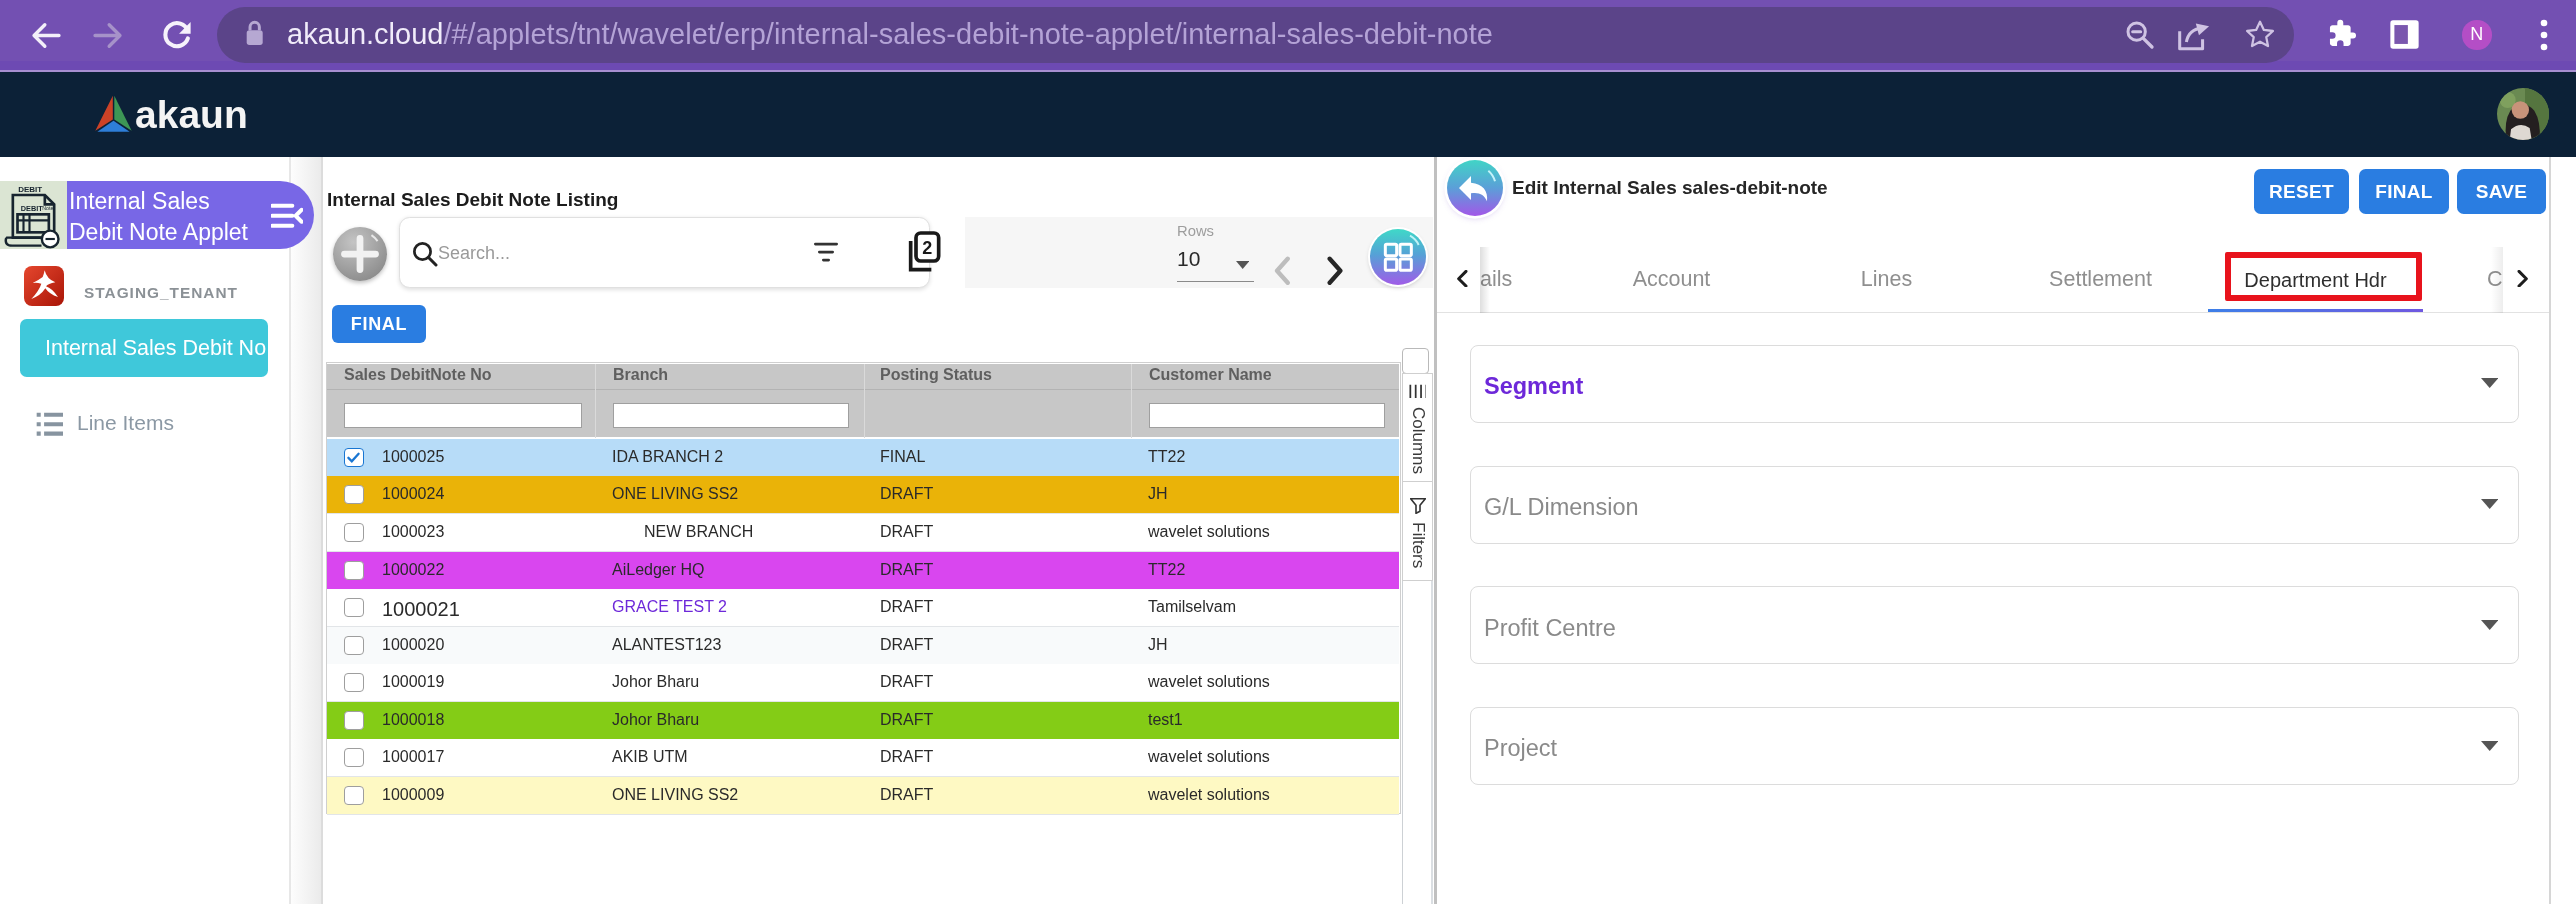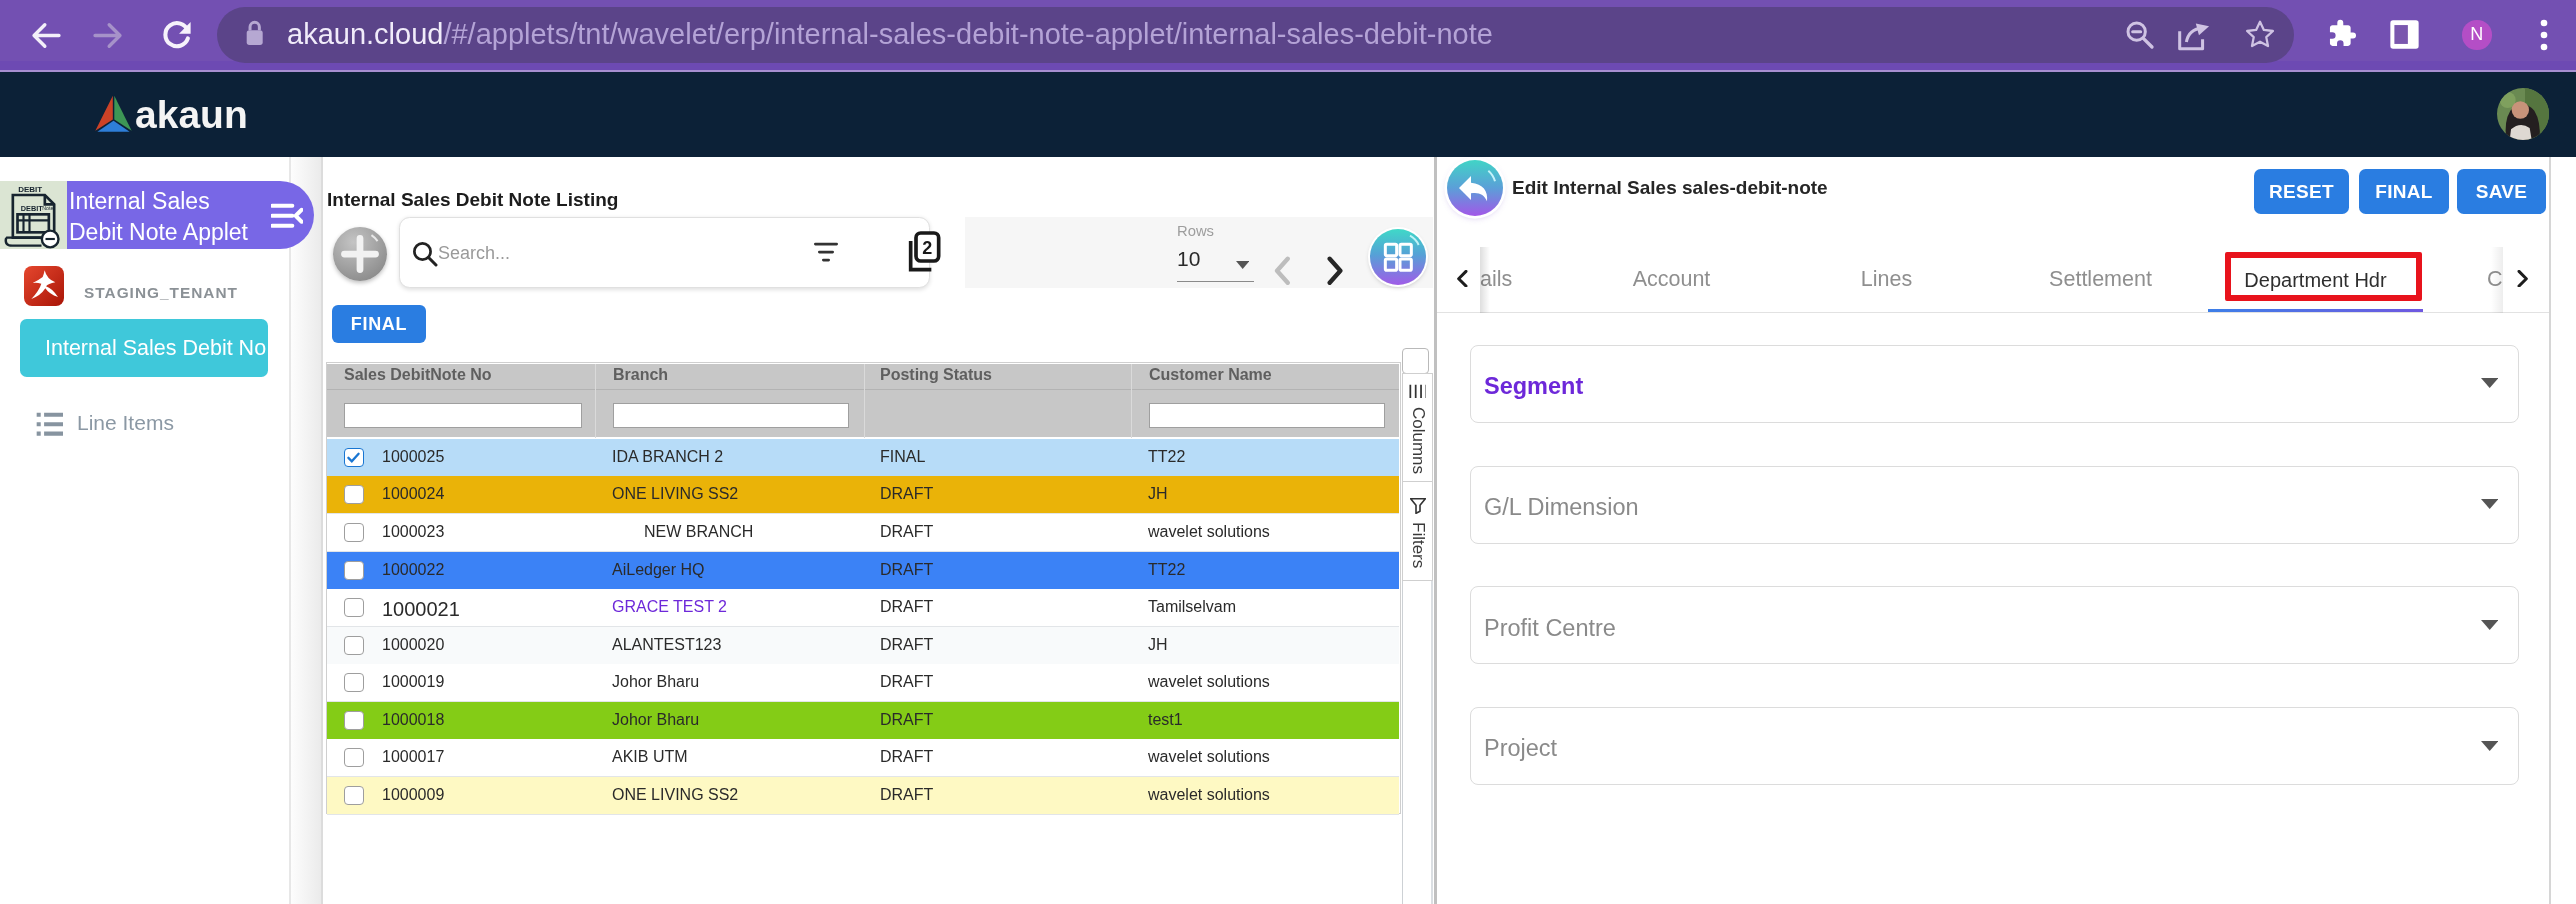--- a/index.html
+++ b/index.html
@@ -217,21 +217,21 @@
     <div style="position:absolute;left:553px;top:9.4px;font-size:16px;color:#2a2a2a;">DRAFT</div>
     <div style="position:absolute;left:821px;top:9.4px;font-size:16px;color:#2a2a2a;">JH</div>
   </div>
 <div class="abs" style="left:327px;top:514px;width:1072px;height:38px;background:#fff;border-bottom:0.7px solid #e2e5e8;">
     <div style="position:absolute;left:17.4px;top:8.7px;width:19.5px;height:19.5px;border:1.3px solid #9e9e9e;border-radius:4px;background:#fff;"></div>
     <div style="position:absolute;left:55px;top:9.4px;font-size:16px;color:#2a2a2a;">1000023</div>
     <div style="position:absolute;left:285px;top:9.4px;font-size:16px;color:#2a2a2a;margin-left:32px;">NEW BRANCH</div>
     <div style="position:absolute;left:553px;top:9.4px;font-size:16px;color:#2a2a2a;">DRAFT</div>
     <div style="position:absolute;left:821px;top:9.4px;font-size:16px;color:#2a2a2a;">wavelet solutions</div>
   </div>
-<div class="abs" style="left:327px;top:552px;width:1072px;height:38px;background:#3b82f6;border-bottom:0.7px solid #e2e5e8;">
+<div class="abs" style="left:327px;top:552px;width:1072px;height:38px;background:#d946ef;border-bottom:0.7px solid #e2e5e8;">
     <div style="position:absolute;left:17.4px;top:8.7px;width:19.5px;height:19.5px;border:1.3px solid #9e9e9e;border-radius:4px;background:#fff;"></div>
     <div style="position:absolute;left:55px;top:9.4px;font-size:16px;color:#2a2a2a;">1000022</div>
     <div style="position:absolute;left:285px;top:9.4px;font-size:16px;color:#2a2a2a;">AiLedger HQ</div>
     <div style="position:absolute;left:553px;top:9.4px;font-size:16px;color:#2a2a2a;">DRAFT</div>
     <div style="position:absolute;left:821px;top:9.4px;font-size:16px;color:#2a2a2a;">TT22</div>
   </div>
 <div class="abs" style="left:327px;top:589px;width:1072px;height:38px;background:#fff;border-bottom:0.7px solid #e2e5e8;">
     <div style="position:absolute;left:17.4px;top:8.7px;width:19.5px;height:19.5px;border:1.3px solid #9e9e9e;border-radius:4px;background:#fff;"></div>
     <div style="position:absolute;left:55px;top:9.4px;font-size:20px;color:#2a2a2a;">1000021</div>
     <div style="position:absolute;left:285px;top:9.4px;font-size:16px;color:#6d28d9;">GRACE TEST 2</div>

